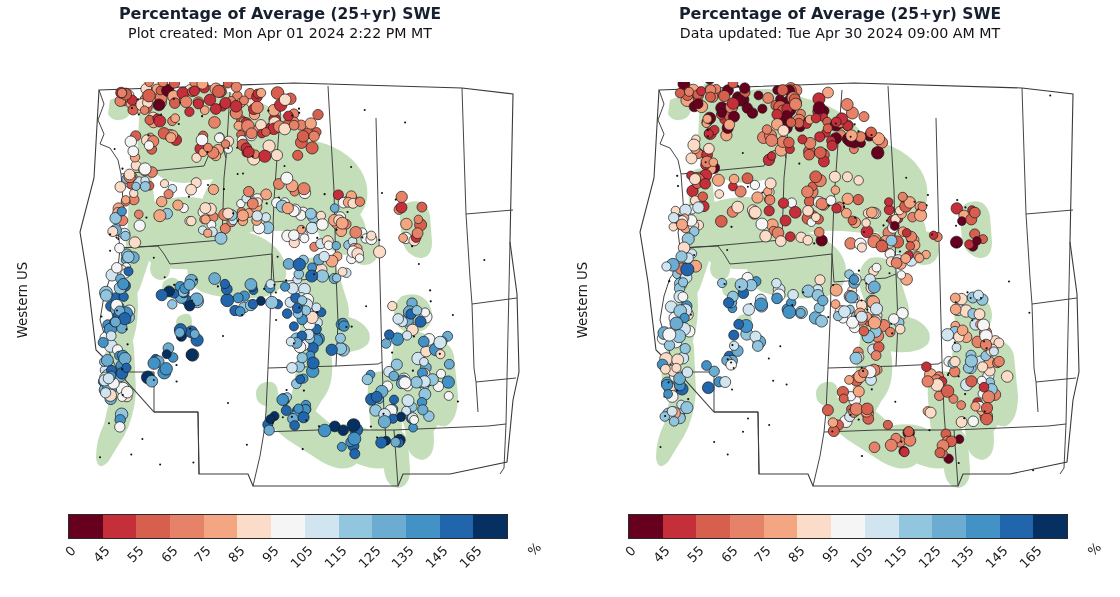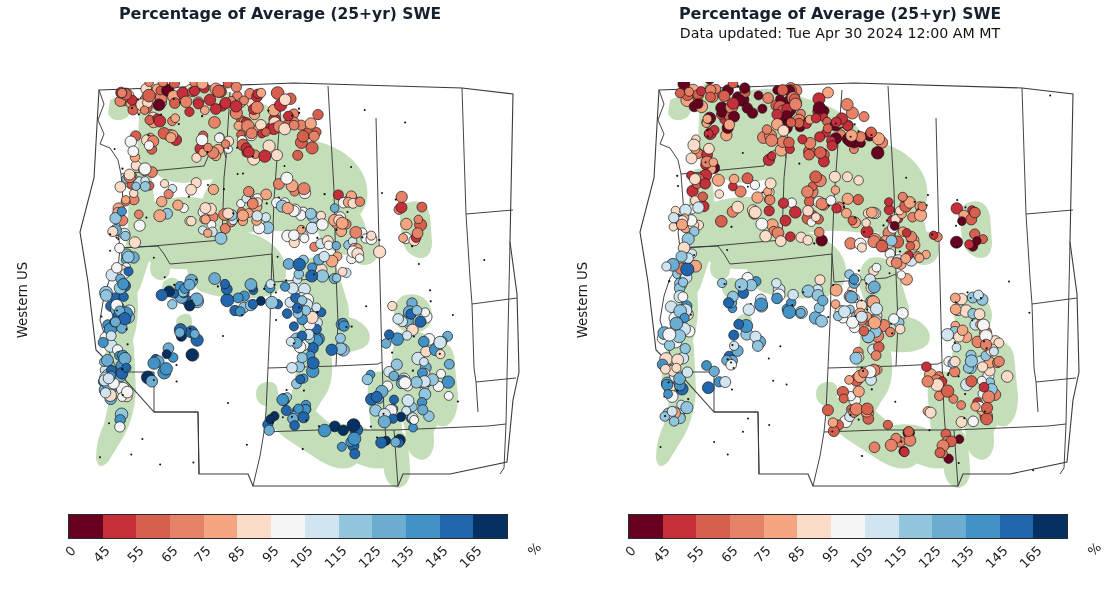--- a/index.html
+++ b/index.html
@@ -37,20 +37,21 @@
 <body>
 
 <div class="figure">
 
   <div class="panel left">
     <div class="titleblock">
       <div class="title-main">
         <span class="lead">Percentage of Average</span>
         <span>(25+yr) SWE</span>
       </div>
+      <div class="title-sub">Plot created: Mon Apr 01 2024  2:22 PM MT</div>
     </div>
 
     <div class="ylabel">Western US</div>
 
     <div class="mapbox">
       <svg viewBox="0 0 468 410">
         <g class="terrain">
             <path d="M 52,18 q 10,-6 18,2 q 6,10 -2,16 q -12,6 -18,-4 Z" fill="#c3deb8" stroke="none"></path>
             <path d="M 86,2 q 16,-4 20,10 l 6,30 q 2,26 -6,42 q -10,12 -20,4 q -8,-14 -6,-32 l 2,-38 Z" fill="#c3deb8" stroke="none"></path>
             <path d="M 76,88 q 14,-6 18,10 l 4,34 q 2,26 -6,44 l -10,30 q -8,16 -16,6 q -6,-14 0,-32 l 4,-40 q 0,-30 6,-52 Z" fill="#c3deb8" stroke="none"></path>
@@ -888,21 +889,21 @@
         </div>
     </div>
   </div>
 
   <div class="panel right">
     <div class="titleblock">
       <div class="title-main">
         <span class="lead">Percentage of Average</span>
         <span>(25+yr) SWE</span>
       </div>
-      <div class="title-sub">Data updated: Tue Apr 30 2024 12:00 AM MT</div>
+      <div class="title-sub">Data updated: Tue Apr 30 2024 09:00 AM MT</div>
     </div>
 
     <div class="ylabel">Western US</div>
 
     <div class="mapbox">
       <svg viewBox="0 0 468 410">
         <g class="terrain">
             <path d="M 52,18 q 10,-6 18,2 q 6,10 -2,16 q -12,6 -18,-4 Z" fill="#c3deb8" stroke="none"></path>
             <path d="M 86,2 q 16,-4 20,10 l 6,30 q 2,26 -6,42 q -10,12 -20,4 q -8,-14 -6,-32 l 2,-38 Z" fill="#c3deb8" stroke="none"></path>
             <path d="M 76,88 q 14,-6 18,10 l 4,34 q 2,26 -6,44 l -10,30 q -8,16 -16,6 q -6,-14 0,-32 l 4,-40 q 0,-30 6,-52 Z" fill="#c3deb8" stroke="none"></path>

